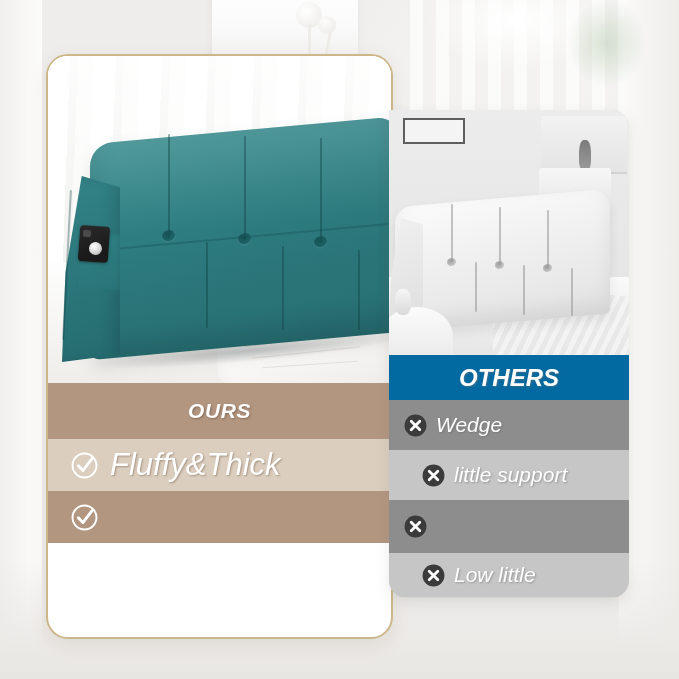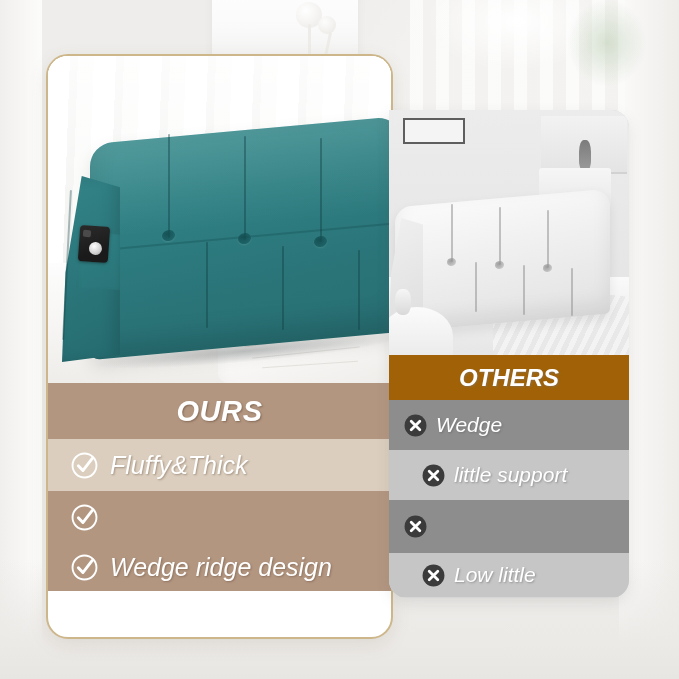--- a/index.html
+++ b/index.html
@@ -106,28 +106,28 @@
   .phone-cam{position:absolute;left:27px;top:100px;width:8px;height:7px;border-radius:2px;
      background:#4a4a4a;transform:rotate(4deg);}
   .phone-lens{position:absolute;left:33px;top:112px;width:13px;height:13px;border-radius:50%;
      background:radial-gradient(circle at 38% 34%,#ffffff,#cfcfcf 60%,#8f8f8f);
      transform:rotate(4deg);}
 
   
   .ours-rows{position:absolute;left:0;top:327px;width:100%;}
   .ours-header{height:56px;background:#b39680;display:flex;align-items:center;justify-content:center;}
   .ours-header .ttl{
-     font-size:29px;font-weight:bold;font-style:italic;color:#ffffff;letter-spacing:.6px;
+     font-size:21px;font-weight:bold;font-style:italic;color:#ffffff;letter-spacing:.6px;
      text-shadow:1px 1px 2px rgba(95,72,54,.55);}
   .ours-row{height:52px;display:flex;align-items:center;padding-left:22px;box-sizing:border-box;}
   .ours-row.dark{background:#b39680;}
   .ours-row.light{background:#dbcebe;}
   .ours-row.last{height:48px;}
   .ours-row .lbl{
-     font-size:25px;font-style:italic;color:#ffffff;letter-spacing:0;
+     font-size:31px;font-style:italic;color:#ffffff;letter-spacing:0;
      text-shadow:1px 1px 2px rgba(98,76,58,.45);white-space:nowrap;}
   .ck{width:29px;height:29px;flex:0 0 29px;margin-right:11px;}
 
   
   #others-card{
     position:absolute;left:389px;top:110px;width:240px;height:488px;
     border-radius:0 18px 18px 18px;overflow:hidden;
     background:#d6d6d6;
     box-shadow:0 5px 14px rgba(90,90,90,.13);
   }
@@ -159,21 +159,21 @@
      background:linear-gradient(180deg,#fafafa 0%,#efefef 50%,#e6e6e6 100%);}
   .o-throw{position:absolute;left:104px;bottom:-4px;width:150px;height:64px;
      background:repeating-linear-gradient(116deg,#f4f4f4 0 5px,#e8e8e8 5px 10px);
      border-radius:40% 22% 8% 12%;opacity:.9;}
   .o-side-table{position:absolute;left:-8px;bottom:-10px;width:72px;height:58px;border-radius:50% 50% 14% 14%;
      background:linear-gradient(180deg,#fbfbfb,#e8e8e8);}
   .o-deco{position:absolute;left:6px;bottom:40px;width:16px;height:26px;border-radius:40%;
      background:linear-gradient(180deg,#f6f6f6,#d9d9d9);}
 
   .others-rows{position:absolute;left:0;top:245px;width:100%;}
-  .others-header{height:45px;background:#a16207;display:flex;align-items:center;justify-content:center;}
+  .others-header{height:45px;background:#0369a1;display:flex;align-items:center;justify-content:center;}
   .others-header .ttl{font-size:24px;font-weight:bold;font-style:italic;color:#ffffff;
      text-shadow:1px 1px 2px rgba(120,120,120,.5);}
   .others-row{height:50px;display:flex;align-items:center;padding-left:14px;box-sizing:border-box;}
   .others-row.dark{background:#8d8d8d;}
   .others-row.light{background:#c6c6c6;padding-left:32px;}
   .others-row.r3{height:53px;}
   .others-row.r4{height:44px;}
   .others-row .lbl{font-size:21px;font-style:italic;color:#ffffff;white-space:nowrap;
      text-shadow:1px 1px 2px rgba(90,90,90,.45);}
   .xm{width:25px;height:25px;flex:0 0 25px;margin-right:8px;}
@@ -247,27 +247,20 @@
     </div>
 
     <div class="ours-row dark">
       <svg class="ck" viewBox="0 0 32 32">
         <circle cx="16" cy="16" r="13.2" fill="none" stroke="#ffffff" stroke-width="2.1"></circle>
         <path d="M9.2 16.3 L14.2 21.6 L24.6 8.2" fill="none" stroke="#ffffff" stroke-width="3.2" stroke-linecap="round" stroke-linejoin="round"></path>
       </svg>
     </div>
 
 
-    <div class="ours-row dark last">
-      <svg class="ck" viewBox="0 0 32 32">
-        <circle cx="16" cy="16" r="13.2" fill="none" stroke="#ffffff" stroke-width="2.1"></circle>
-        <path d="M9.2 16.3 L14.2 21.6 L24.6 8.2" fill="none" stroke="#ffffff" stroke-width="3.2" stroke-linecap="round" stroke-linejoin="round"></path>
-      </svg>
-      <span class="lbl">Wedge ridge design</span>
-    </div>
 
   </div>
 </div>
 
 <div id="others-card">
 
   <div class="others-photo">
     <div class="o-wall"></div>
     <div class="o-frame"></div>
     <div class="o-niche"></div>

